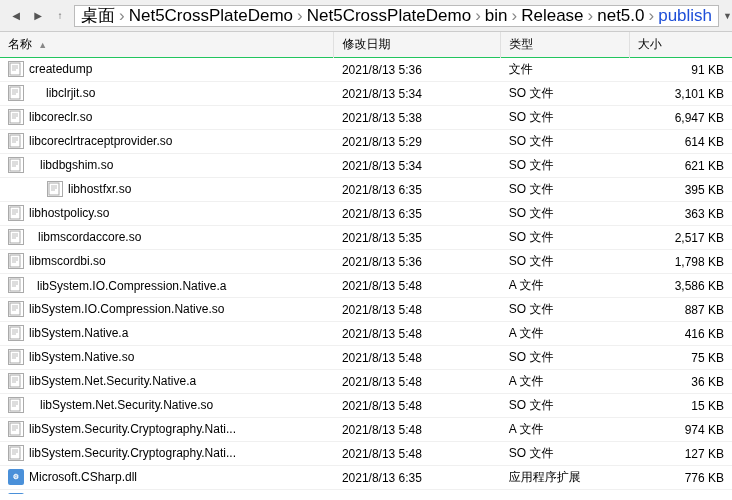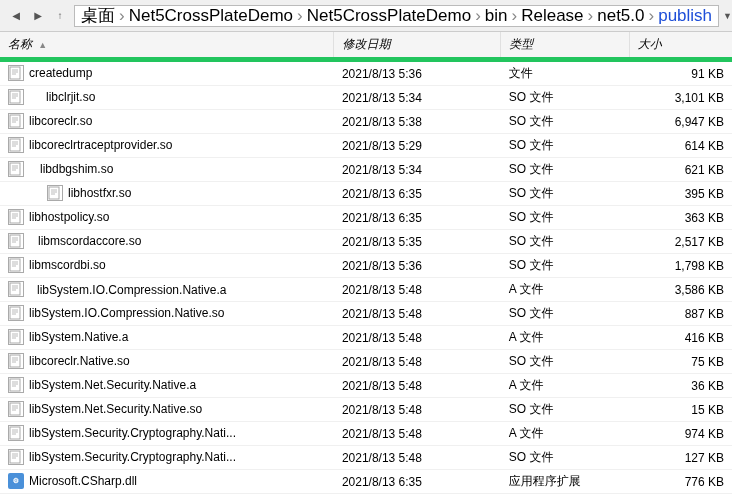--- a/index.html
+++ b/index.html
@@ -71,22 +71,21 @@
       cursor: pointer;
       color: #555;
       font-size: 9px;
     }
     .file-table {
       width: 100%;
       border-collapse: collapse;
     }
     .file-table thead tr {
       background: #f5f5f5;
-      border-bottom: 5px solid #22c55e;
-      font-style: italic;
+      border-bottom: 1px solid #22c55e;
     }
     .file-table thead th {
       text-align: left;
       padding: 4px 8px;
       font-weight: normal;
       font-size: 12px;
       border-right: 1px solid #e0e0e0;
       cursor: pointer;
       user-select: none;
       white-space: nowrap;
@@ -384,21 +383,21 @@
         <tr>
           <td class="col-name" style="display: flex; align-items: center; gap: 5px;">
             <span class="file-icon file-icon-doc">
               <svg width="14" height="14" viewBox="0 0 14 14">
                 <rect x="1" y="1" width="10" height="12" fill="white" stroke="#aaa" stroke-width="1"></rect>
                 <line x1="3" y1="4" x2="9" y2="4" stroke="#aaa" stroke-width="0.8"></line>
                 <line x1="3" y1="6" x2="9" y2="6" stroke="#aaa" stroke-width="0.8"></line>
                 <line x1="3" y1="8" x2="7" y2="8" stroke="#aaa" stroke-width="0.8"></line>
               </svg>
             </span>
-            <span>libcoreclr.Native.so</span>
+            <span>libSystem.Native.so</span>
           </td>
           <td class="col-date">2021/8/13 5:48</td>
           <td class="col-type">SO 文件</td>
           <td class="col-size" style="text-align: right;">75 KB</td>
         </tr>
         <tr>
           <td class="col-name" style="display: flex; align-items: center; gap: 5px;">
             <span class="file-icon file-icon-doc">
               <svg width="14" height="14" viewBox="0 0 14 14">
                 <rect x="1" y="1" width="10" height="12" fill="white" stroke="#aaa" stroke-width="1"></rect>
@@ -407,21 +406,21 @@
                 <line x1="3" y1="8" x2="7" y2="8" stroke="#aaa" stroke-width="0.8"></line>
               </svg>
             </span>
             <span>libSystem.Net.Security.Native.a</span>
           </td>
           <td class="col-date">2021/8/13 5:48</td>
           <td class="col-type">A 文件</td>
           <td class="col-size" style="text-align: right;">36 KB</td>
         </tr>
         <tr>
-          <td class="col-name" style="display: flex; align-items: center; gap: 5px;">
+          <td class="col-name" style="display: flex; align-items: center; gap: 16px;">
             <span class="file-icon file-icon-doc">
               <svg width="14" height="14" viewBox="0 0 14 14">
                 <rect x="1" y="1" width="10" height="12" fill="white" stroke="#aaa" stroke-width="1"></rect>
                 <line x1="3" y1="4" x2="9" y2="4" stroke="#aaa" stroke-width="0.8"></line>
                 <line x1="3" y1="6" x2="9" y2="6" stroke="#aaa" stroke-width="0.8"></line>
                 <line x1="3" y1="8" x2="7" y2="8" stroke="#aaa" stroke-width="0.8"></line>
               </svg>
             </span>
             <span>libSystem.Net.Security.Native.so</span>
           </td>

